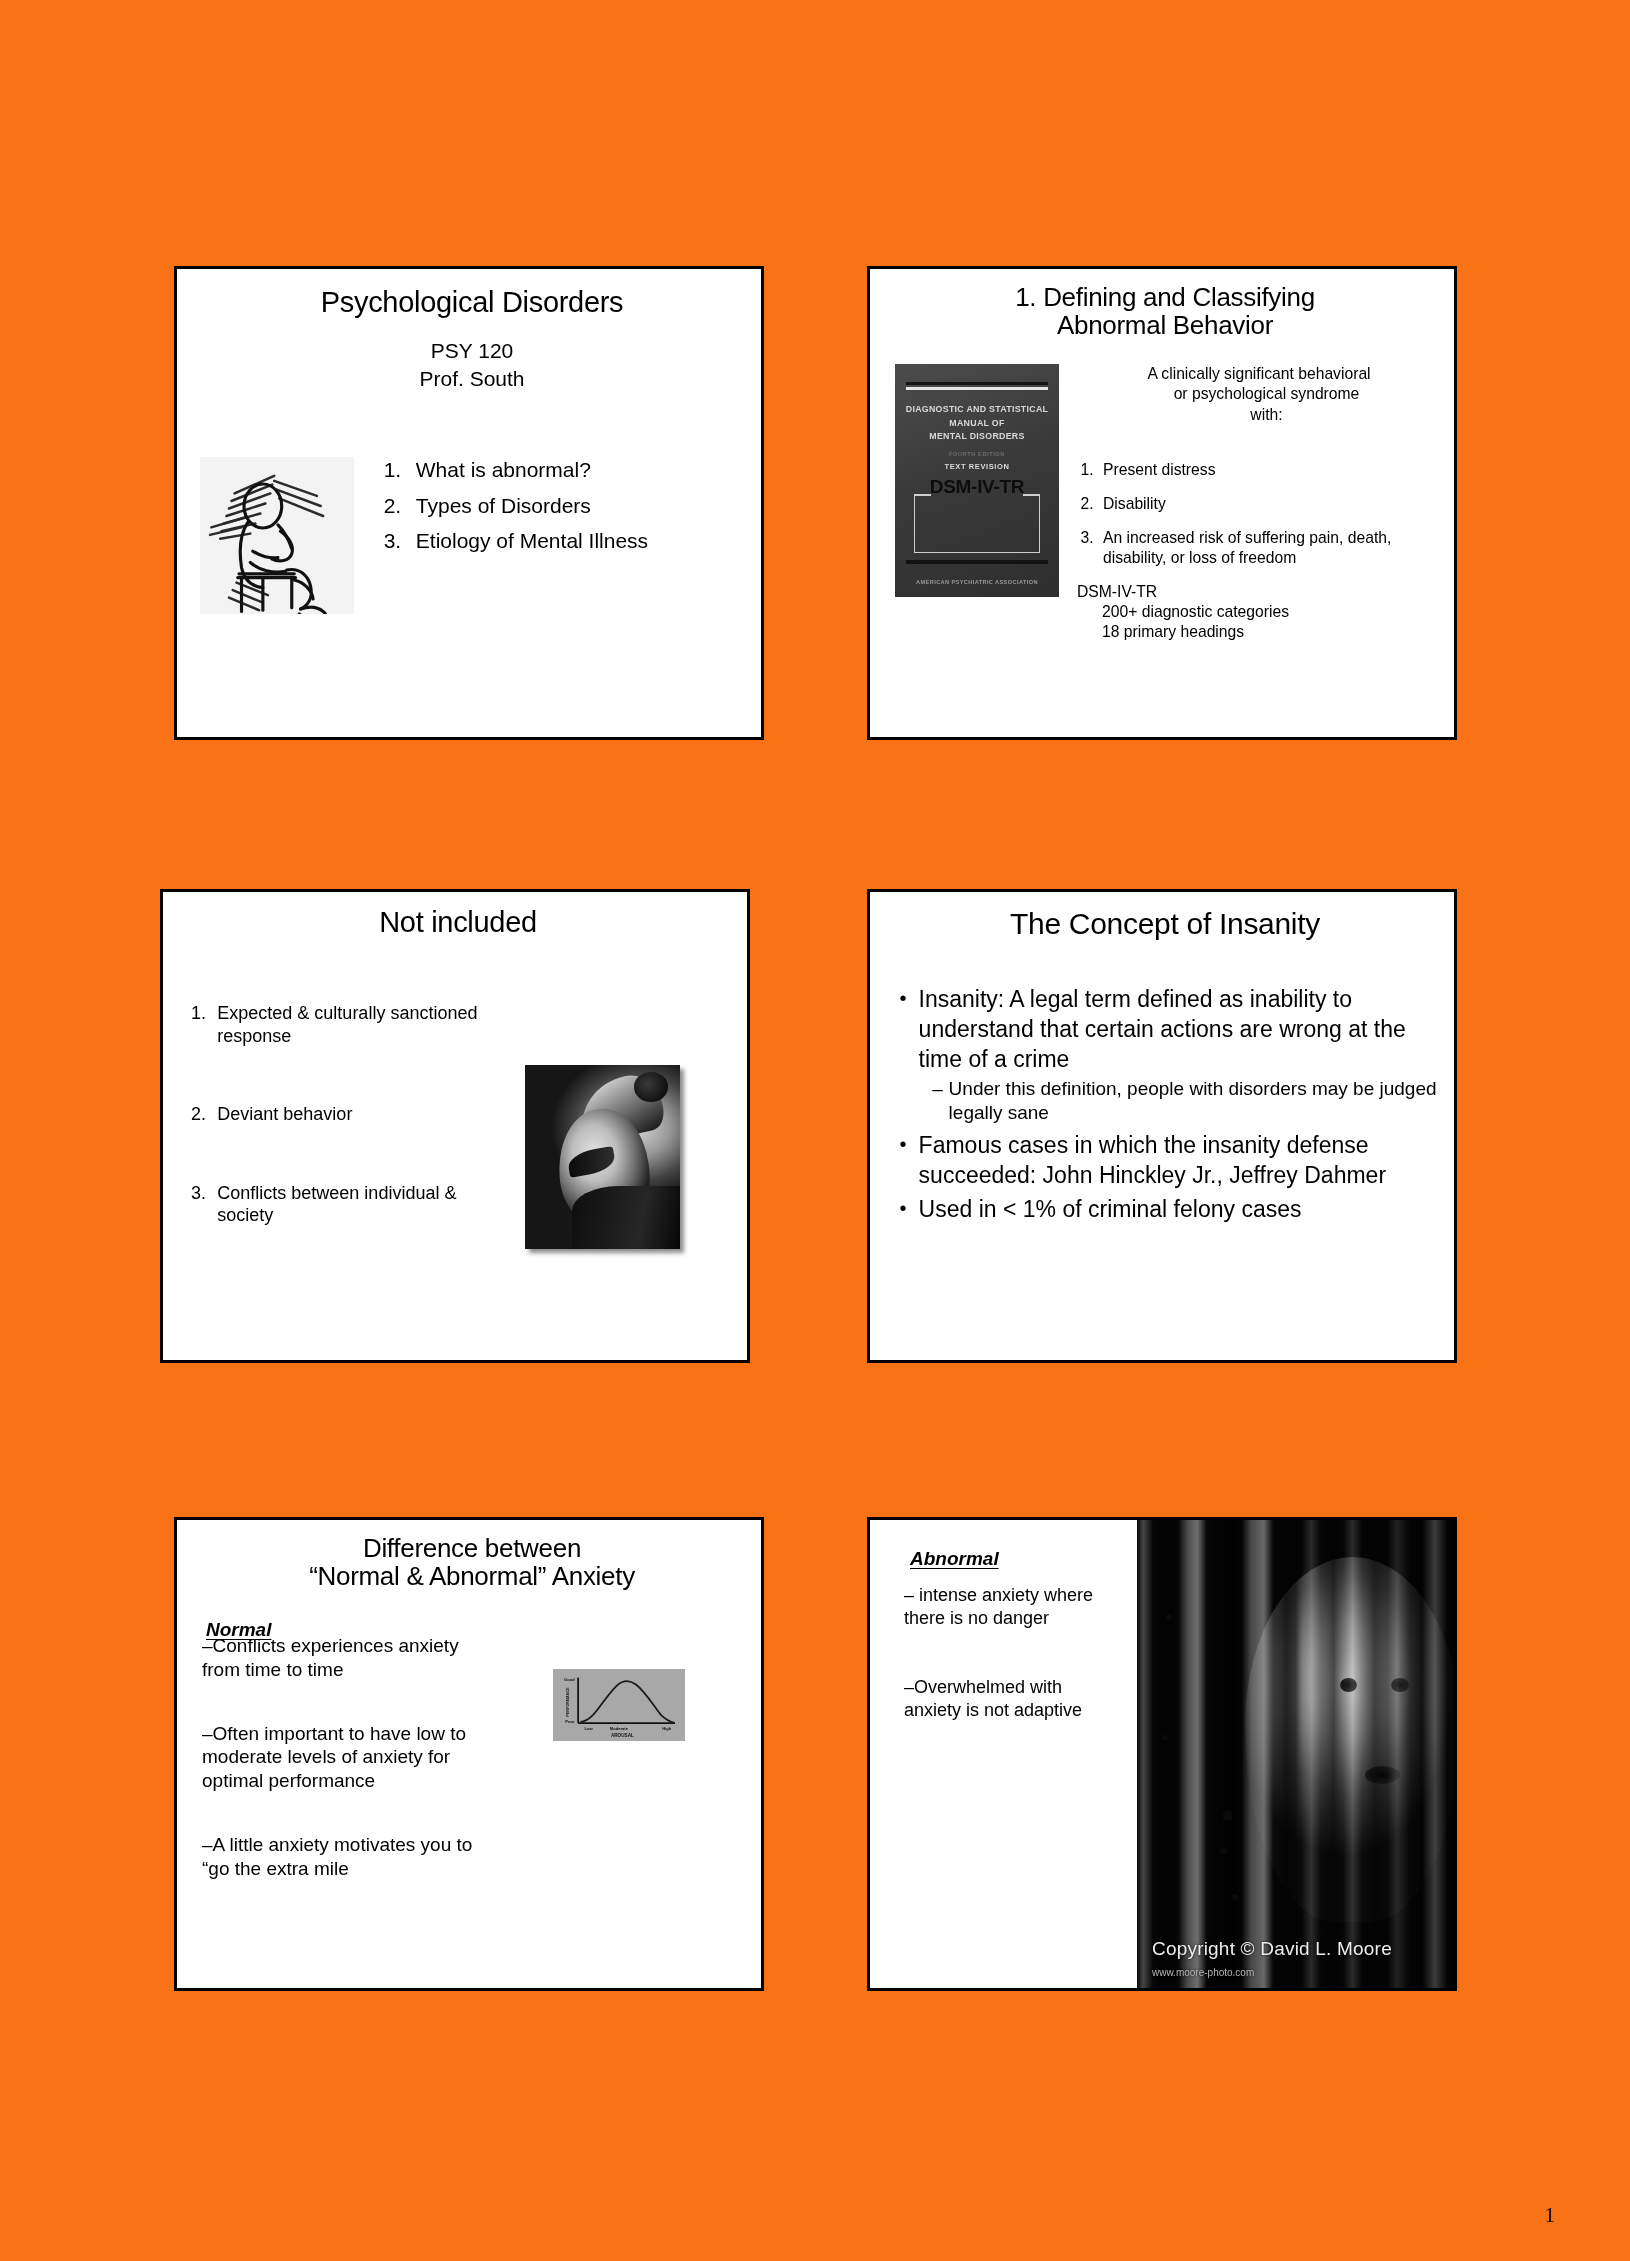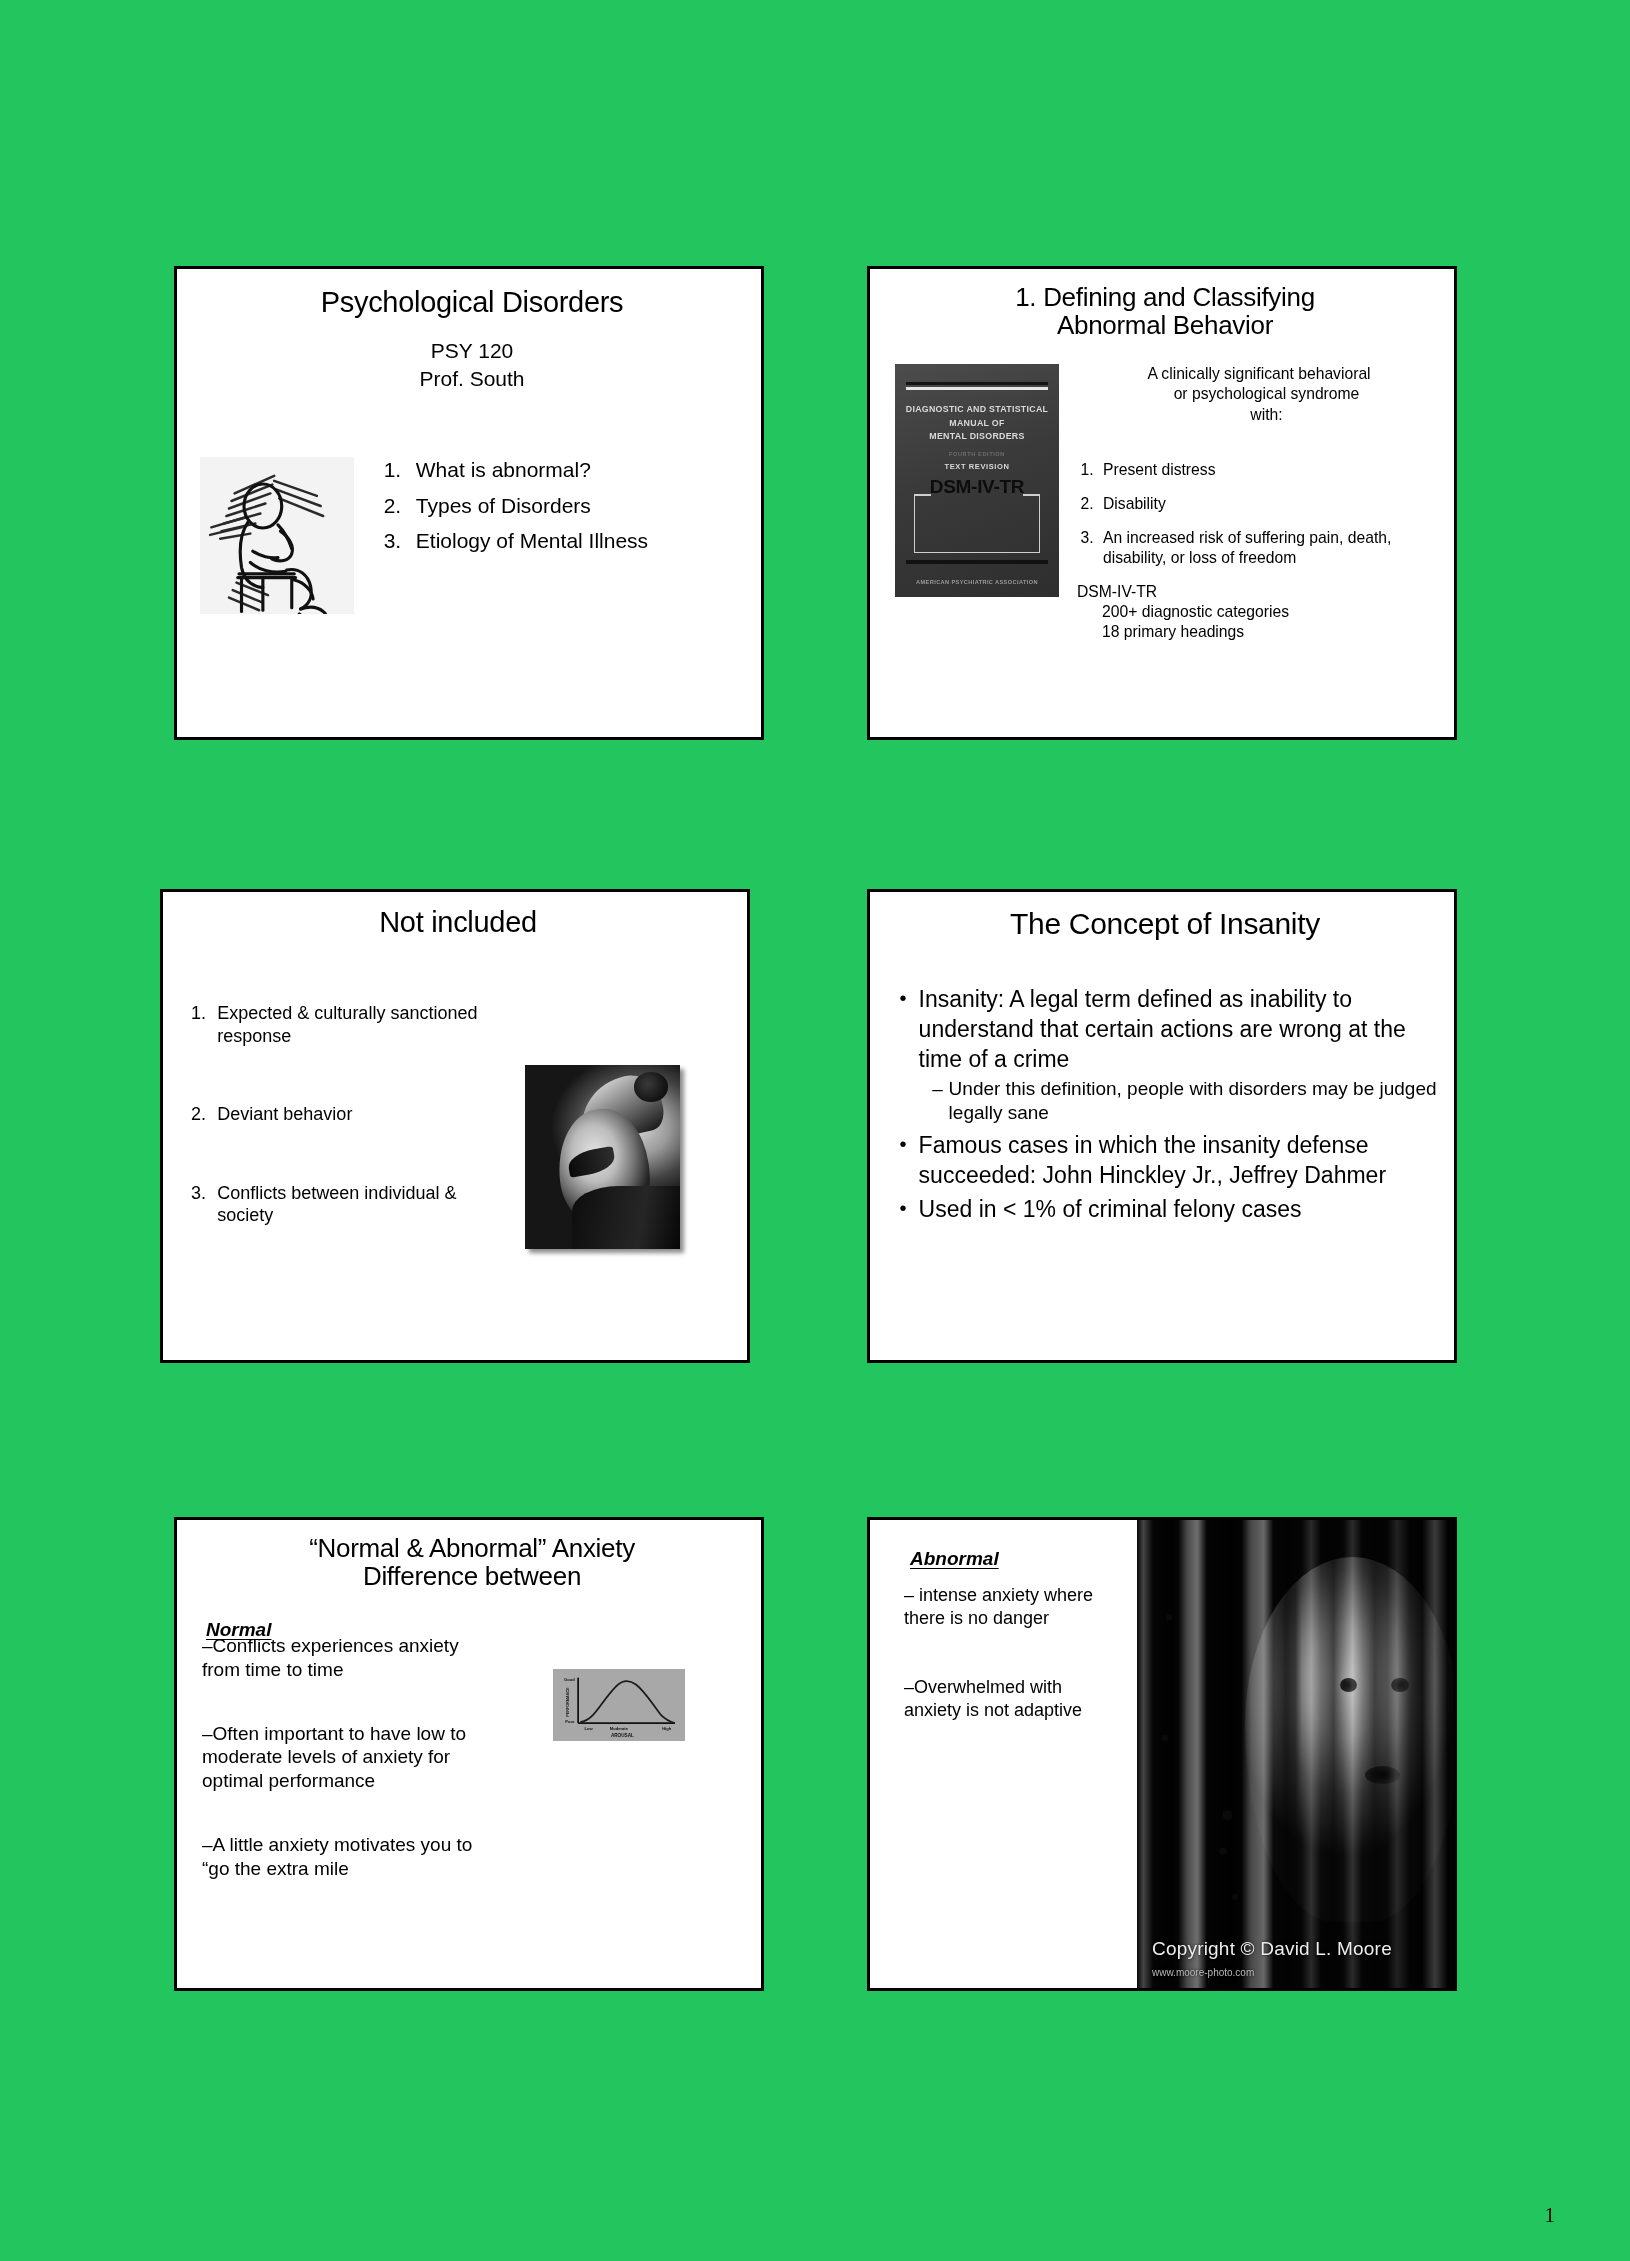--- a/index.html
+++ b/index.html
@@ -15,21 +15,21 @@
     font-family: "Liberation Sans", sans-serif;
     color: #000000;
     overflow: hidden;
   }
 
   .page {
     position: absolute;
     left: 0; top: 0;
     width: 1630px;
     height: 2261px;
-    background: #22c55e;
+    background: #f97316;
   }
 
   
   .slide {
     position: absolute;
     background: #ffffff;
     border: 3.1px solid #000000;
     box-sizing: border-box;
     overflow: hidden;
   }
@@ -432,22 +432,22 @@
         <li>
           <span class="bdot">•</span>
           <span>Used in &lt; 1% of criminal felony cases</span>
         </li>
       </ul>
     </div>
   </div>
 
   <div class="slide s5">
     <div class="title">
+      <div>Difference between</div>
       <div>“Normal &amp; Abnormal” Anxiety</div>
-      <div>Difference between</div>
     </div>
     <div class="heading">Normal</div>
     <div class="dashlist">
       <div class="item">–Conflicts experiences anxiety from time to time</div>
       <div class="item">–Often important to have low to moderate levels of anxiety for optimal performance</div>
       <div class="item">–A little anxiety motivates you to “go the extra mile</div>
     </div>
 
     <div class="minichart">
       <svg viewBox="0 0 210 115" width="127" height="67" xmlns="http://www.w3.org/2000/svg" aria-hidden="true">

